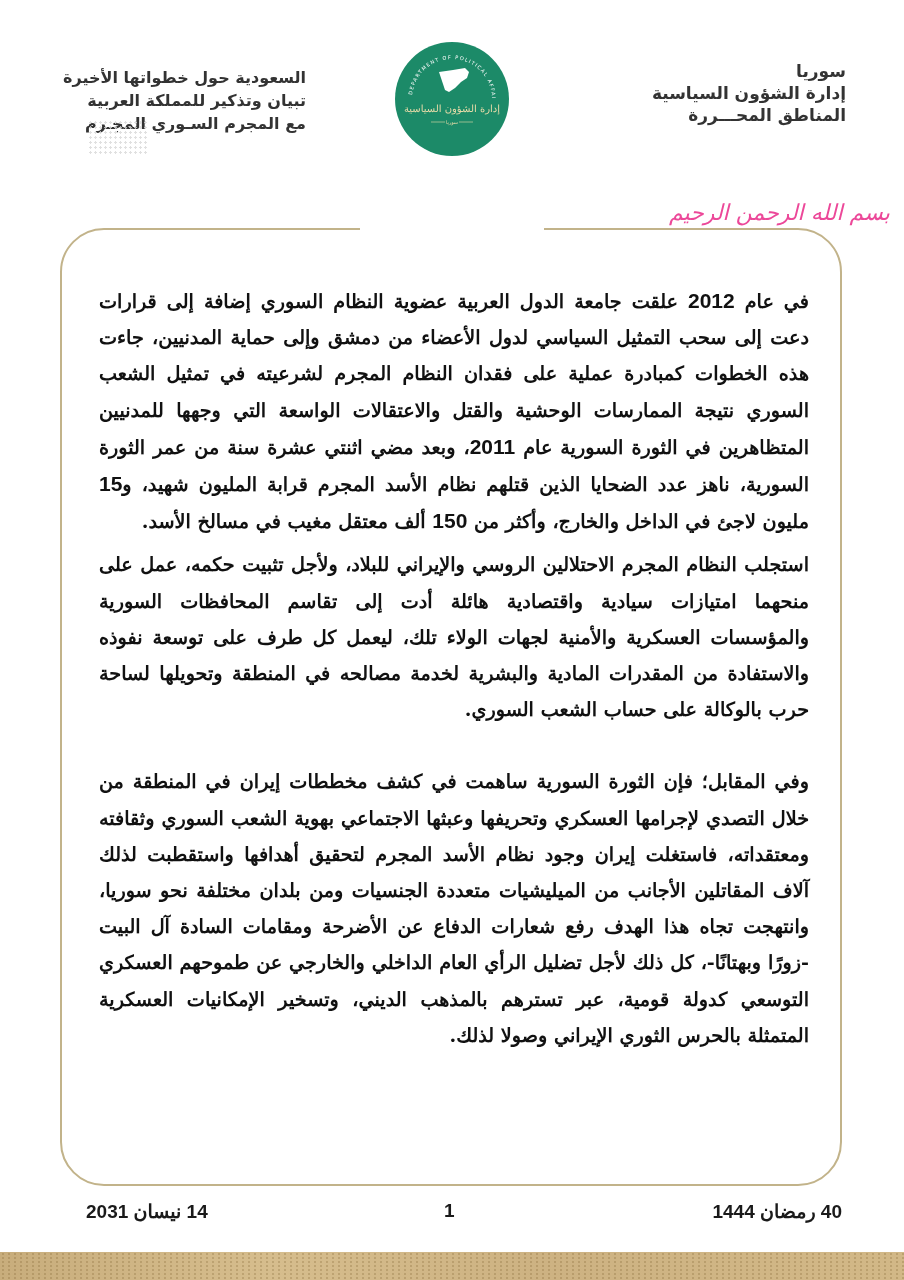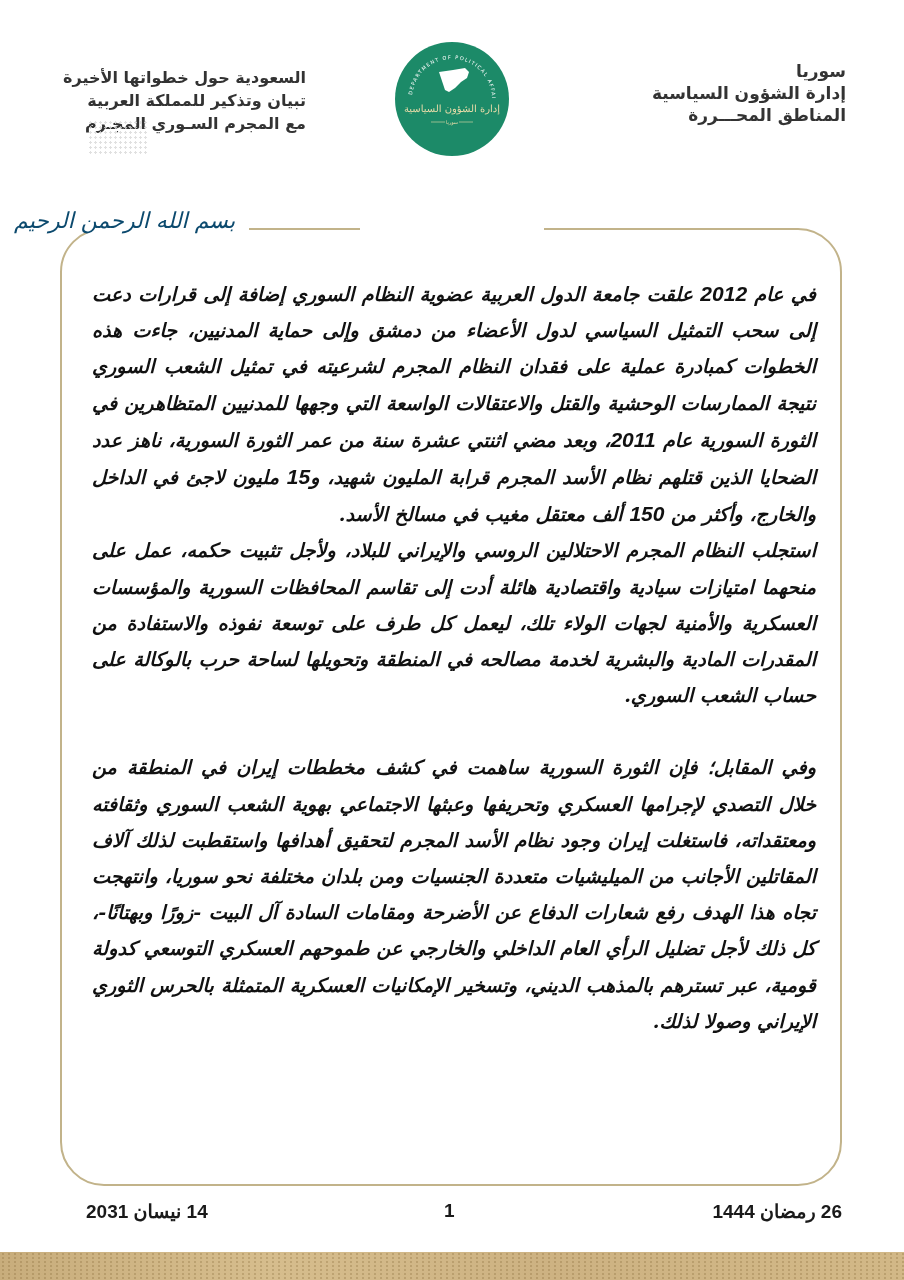--- a/index.html
+++ b/index.html
@@ -31,43 +31,42 @@
     background-image: radial-gradient(#d8d8d8 1px, transparent 1.2px);
     background-size: 5px 5px; opacity: 0.8;
   }
   .logo {
     position: absolute; left: 395px; top: 42px; width: 114px; height: 114px;
     border-radius: 50%; background: #1c8a68;
     box-shadow: 0 0 0 2px #fff;
   }
   .logo svg { width: 100%; height: 100%; display: block; }
   .basmala {
-    position: absolute; left: 0; right: 0; top: 200px; text-align: left;
-    font-family: "DejaVu Serif", serif; font-size: 22px; color: #0c4a6e;
+    position: absolute; left: 0; right: 0; top: 200px; text-align: right;
+    font-family: "DejaVu Serif", serif; font-size: 22px; color: #ec4899;
     direction: rtl;
-    margin-top: 8px;
   }
   .basmala span {
     display: inline-block; background: #fff; padding: 0 14px;
     font-style: italic; letter-spacing: -1px;
   }
   .frame {
     position: absolute; left: 60px; top: 228px; width: 782px; height: 958px;
     border: 2px solid #c2b38a; border-radius: 44px; box-sizing: border-box;
   }
   .basmala-cover {
     position: absolute; left: 360px; top: 222px; width: 184px; height: 12px; background: #fff;
   }
   .body-text {
     position: absolute; left: 92px; top: 276px; width: 724px;
     direction: rtl; text-align: justify; text-align-last: right;
     font-family: "DejaVu Serif", serif; font-weight: bold;
     font-size: 19.2px; line-height: 36.2px; color: #111;
   }
-  .body-text p { margin: 0; font-style: italic; }
+  .body-text p { margin: 7px; }
   .body-text p.gap { margin-top: 36px; }
   .body-text b.num { font-family: "Liberation Sans", sans-serif; font-size: 21px; }
   .footer {
     position: absolute; left: 0; right: 0; top: 1200px; height: 30px;
     font-family: "Liberation Sans", sans-serif; font-weight: bold;
     font-size: 19px; color: #1a1a1a;
   }
   .footer .hijri { position: absolute; right: 62px; direction: rtl; }
   .footer .page-num { position: absolute; left: 444px; }
   .footer .greg { position: absolute; left: 86px; direction: rtl; }
@@ -119,18 +118,18 @@
   <span>بسم الله الرحمن الرحيم</span>
 </div>
 
 <div class="body-text" id="body-text">
     <p><span>في عام </span><b class="num">2012</b><span> علقت جامعة الدول العربية عضوية النظام السوري إضافة إلى قرارات دعت إلى سحب التمثيل السياسي لدول الأعضاء من دمشق وإلى حماية المدنيين، جاءت هذه الخطوات كمبادرة عملية على فقدان النظام المجرم لشرعيته في تمثيل الشعب السوري نتيجة الممارسات الوحشية والقتل والاعتقالات الواسعة التي وجهها للمدنيين المتظاهرين في الثورة السورية عام </span><b class="num">2011</b><span>، وبعد مضي اثنتي عشرة سنة من عمر الثورة السورية، ناهز عدد الضحايا الذين قتلهم نظام الأسد المجرم قرابة المليون شهيد، و</span><b class="num">15</b><span> مليون لاجئ في الداخل والخارج، وأكثر من </span><b class="num">150</b><span> ألف معتقل مغيب في مسالخ الأسد.</span></p>
     <p><span>استجلب النظام المجرم الاحتلالين الروسي والإيراني للبلاد، ولأجل تثبيت حكمه، عمل على منحهما امتيازات سيادية واقتصادية هائلة أدت إلى تقاسم المحافظات السورية والمؤسسات العسكرية والأمنية لجهات الولاء تلك، ليعمل كل طرف على توسعة نفوذه والاستفادة من المقدرات المادية والبشرية لخدمة مصالحه في المنطقة وتحويلها لساحة حرب بالوكالة على حساب الشعب السوري.</span></p>
     <p class="gap"><span>وفي المقابل؛ فإن الثورة السورية ساهمت في كشف مخططات إيران في المنطقة من خلال التصدي لإجرامها العسكري وتحريفها وعبثها الاجتماعي بهوية الشعب السوري وثقافته ومعتقداته، فاستغلت إيران وجود نظام الأسد المجرم لتحقيق أهدافها واستقطبت لذلك آلاف المقاتلين الأجانب من الميليشيات متعددة الجنسيات ومن بلدان مختلفة نحو سوريا، وانتهجت تجاه هذا الهدف رفع شعارات الدفاع عن الأضرحة ومقامات السادة آل البيت -زورًا وبهتانًا-، كل ذلك لأجل تضليل الرأي العام الداخلي والخارجي عن طموحهم العسكري التوسعي كدولة قومية، عبر تسترهم بالمذهب الديني، وتسخير الإمكانيات العسكرية المتمثلة بالحرس الثوري الإيراني وصولا لذلك.</span></p>
   </div>
 
 <div class="footer">
-  <span class="hijri">26 رمضان 1444</span>
+  <span class="hijri">40 رمضان 1444</span>
   <span class="page-num">1</span>
   <span class="greg">14 نيسان 2031</span>
 </div>
 
 <div class="bottom-band"></div>
 
 </body></html>

